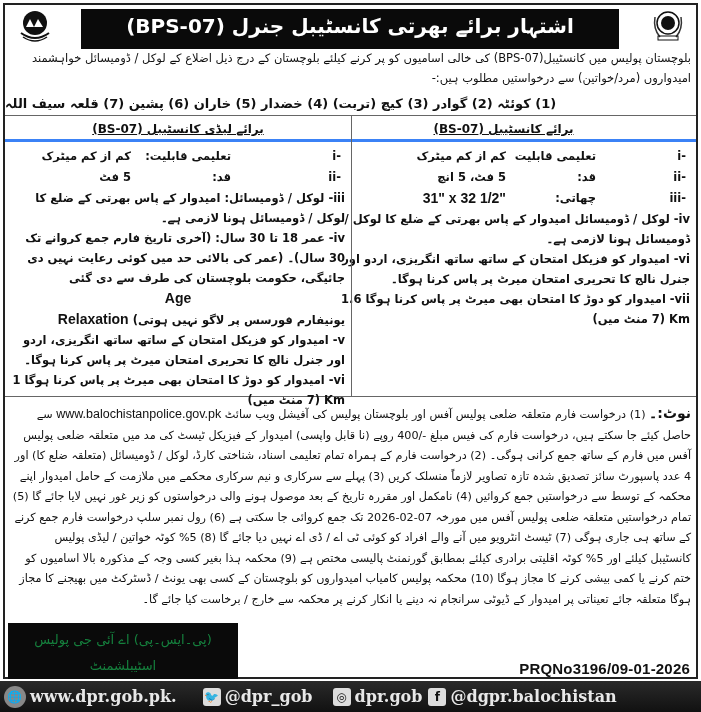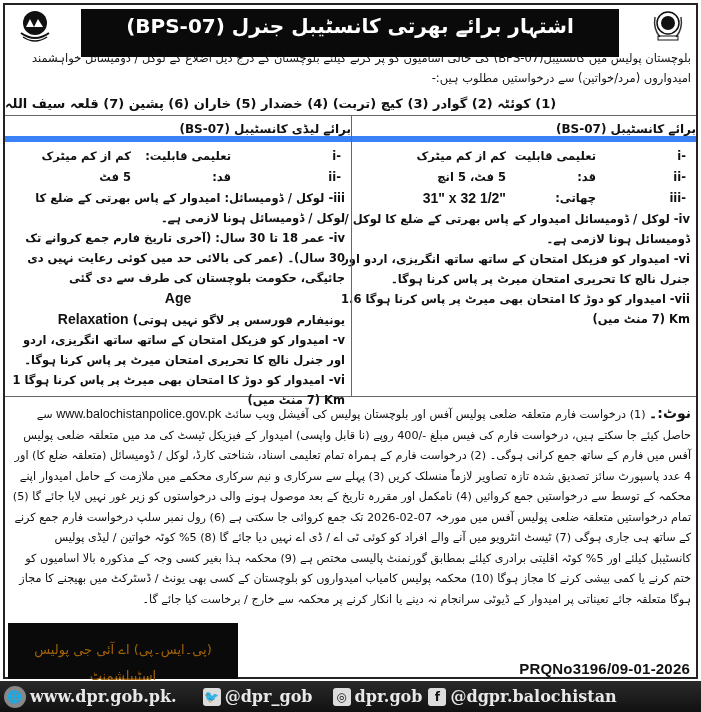--- a/index.html
+++ b/index.html
@@ -9,21 +9,21 @@
       position: absolute; left: 3px; top: 3px; width: 695px; height: 676px;
       border: 2px solid #222;
     }
     .header { position: absolute; left: 0; top: 0; width: 691px; height: 40px; }
     .logo {
       position: absolute; top: 4px; width: 36px; height: 34px;
     }
     .logo.left { left: 12px; }
     .logo.right { right: 10px; }
     .title-bar {
-      position: absolute; left: 76px; top: 4px; width: 538px; height: 48px;
+      position: absolute; left: 76px; top: 4px; width: 538px; height: 40px;
       background: #0a0a0a; color: #fff; text-align: center;
       font-size: 20px; font-weight: bold; line-height: 34px; direction: rtl;
     }
     .rtl { direction: rtl; text-align: right; }
     .intro {
       position: absolute; left: 6px; top: 43px; width: 680px;
       font-size: 11.5px; line-height: 20px;
     }
     .districts {
       position: absolute; left: 0; top: 88px; width: 691px; text-align: left;
@@ -32,22 +32,22 @@
     .table {
       position: absolute; left: 0; top: 110px; width: 691px; height: 282px;
       border-top: 1px solid #666; border-bottom: 1px solid #666;
     }
     .col {
       position: absolute; top: 0; height: 100%;
     }
     .col.right { right: 0; width: 385px; }
     .col.left { left: 0; width: 347px; border-right: 1px solid #666; }
     .col-head {
-      height: 26px; line-height: 26px; font-size: 12px; font-weight: bold;
-      border-bottom: 6px solid #3b82f6; direction: rtl;
+      height: 26px; line-height: 26px; text-align: center; font-size: 12px; font-weight: bold;
+      border-bottom: 3px solid #3b82f6; direction: rtl; text-decoration: underline;
     }
     .row {
       position: relative; direction: rtl; font-size: 11.5px; height: 21px; line-height: 21px;
       padding: 0 8px;
     }
     .row .num { position: absolute; right: 10px; top: 0; direction: ltr; font-weight: bold; }
     .row .lbl { position: absolute; right: 100px; top: 0; font-weight: bold; margin-left: 48px; }
     .row .val { position: absolute; right: 190px; top: 0; font-weight: bold; }
     .col.left .row .lbl { right: 120px; }
     .col.left .row .val { right: 220px; }
@@ -57,22 +57,22 @@
     }
     .ltr-word { direction: ltr; unicode-bidi: embed; font-family: "Liberation Sans", sans-serif; font-size: 14px; }
     .note {
       position: absolute; left: 6px; top: 398px; width: 680px;
       direction: rtl; text-align: right; font-size: 11.2px; line-height: 20.5px;
     }
     .note .note-label { font-weight: bold; font-size: 14px; }
     .note .url { direction: ltr; unicode-bidi: embed; font-family: "Liberation Sans", sans-serif; font-size: 12.5px; }
     .sig-box {
       position: absolute; left: 3px; top: 618px; width: 230px; height: 56px;
-      background: #0a0a0a; color: #a16207; direction: rtl; text-align: center;
-      font-size: 13px; line-height: 26px; padding-top: 14px;
+      background: #0a0a0a; color: #15803d; direction: rtl; text-align: center;
+      font-size: 13px; line-height: 26px; padding-top: 4px;
     }
     .prq {
       position: absolute; right: 6px; top: 655px; font-family: "Liberation Sans", sans-serif;
       font-weight: bold; font-size: 15px; letter-spacing: 0.2px;
     }
     .footer {
       position: absolute; left: 0; top: 681px; width: 701px; height: 31px;
       background: linear-gradient(#2a2a2a, #111); color: #e8e8e8;
       font-family: "DejaVu Serif", serif; font-weight: bold; font-size: 16px;
       display: flex; align-items: center; padding: 0 4px; gap: 6px;

